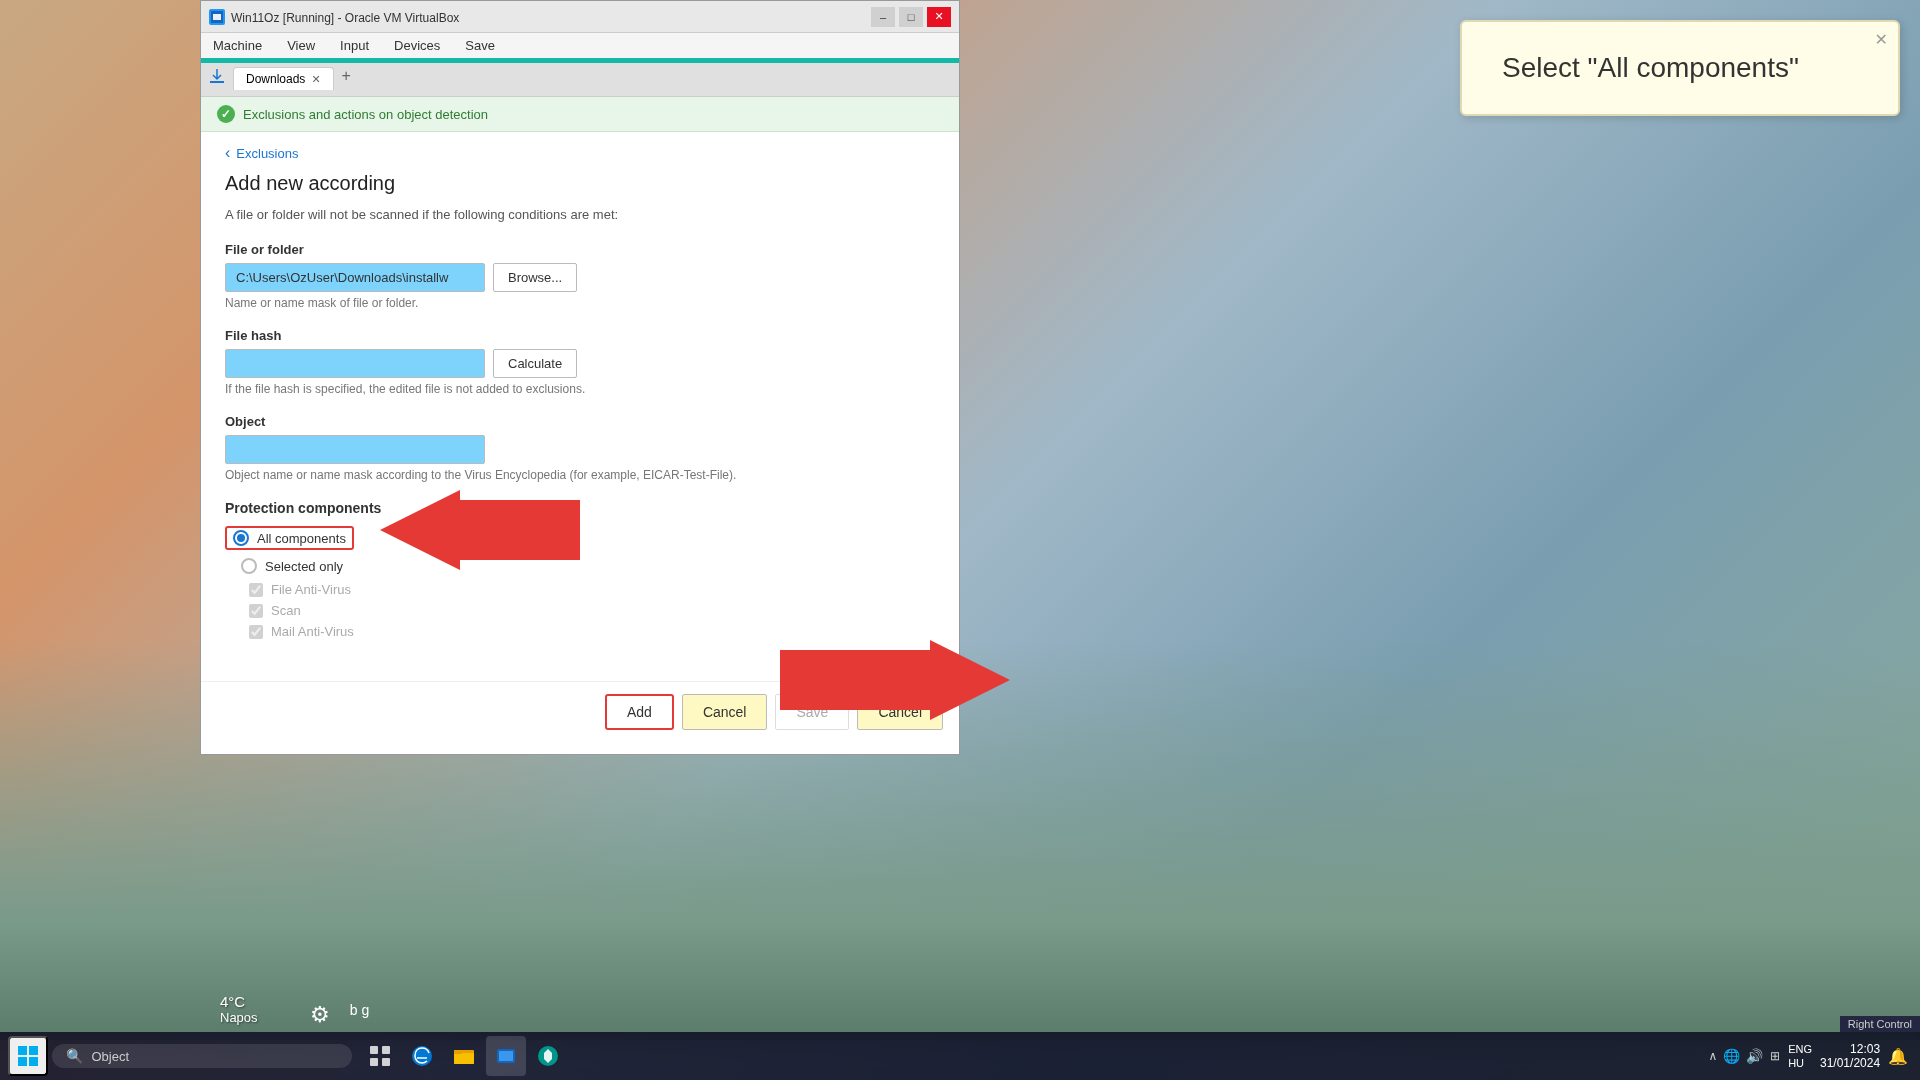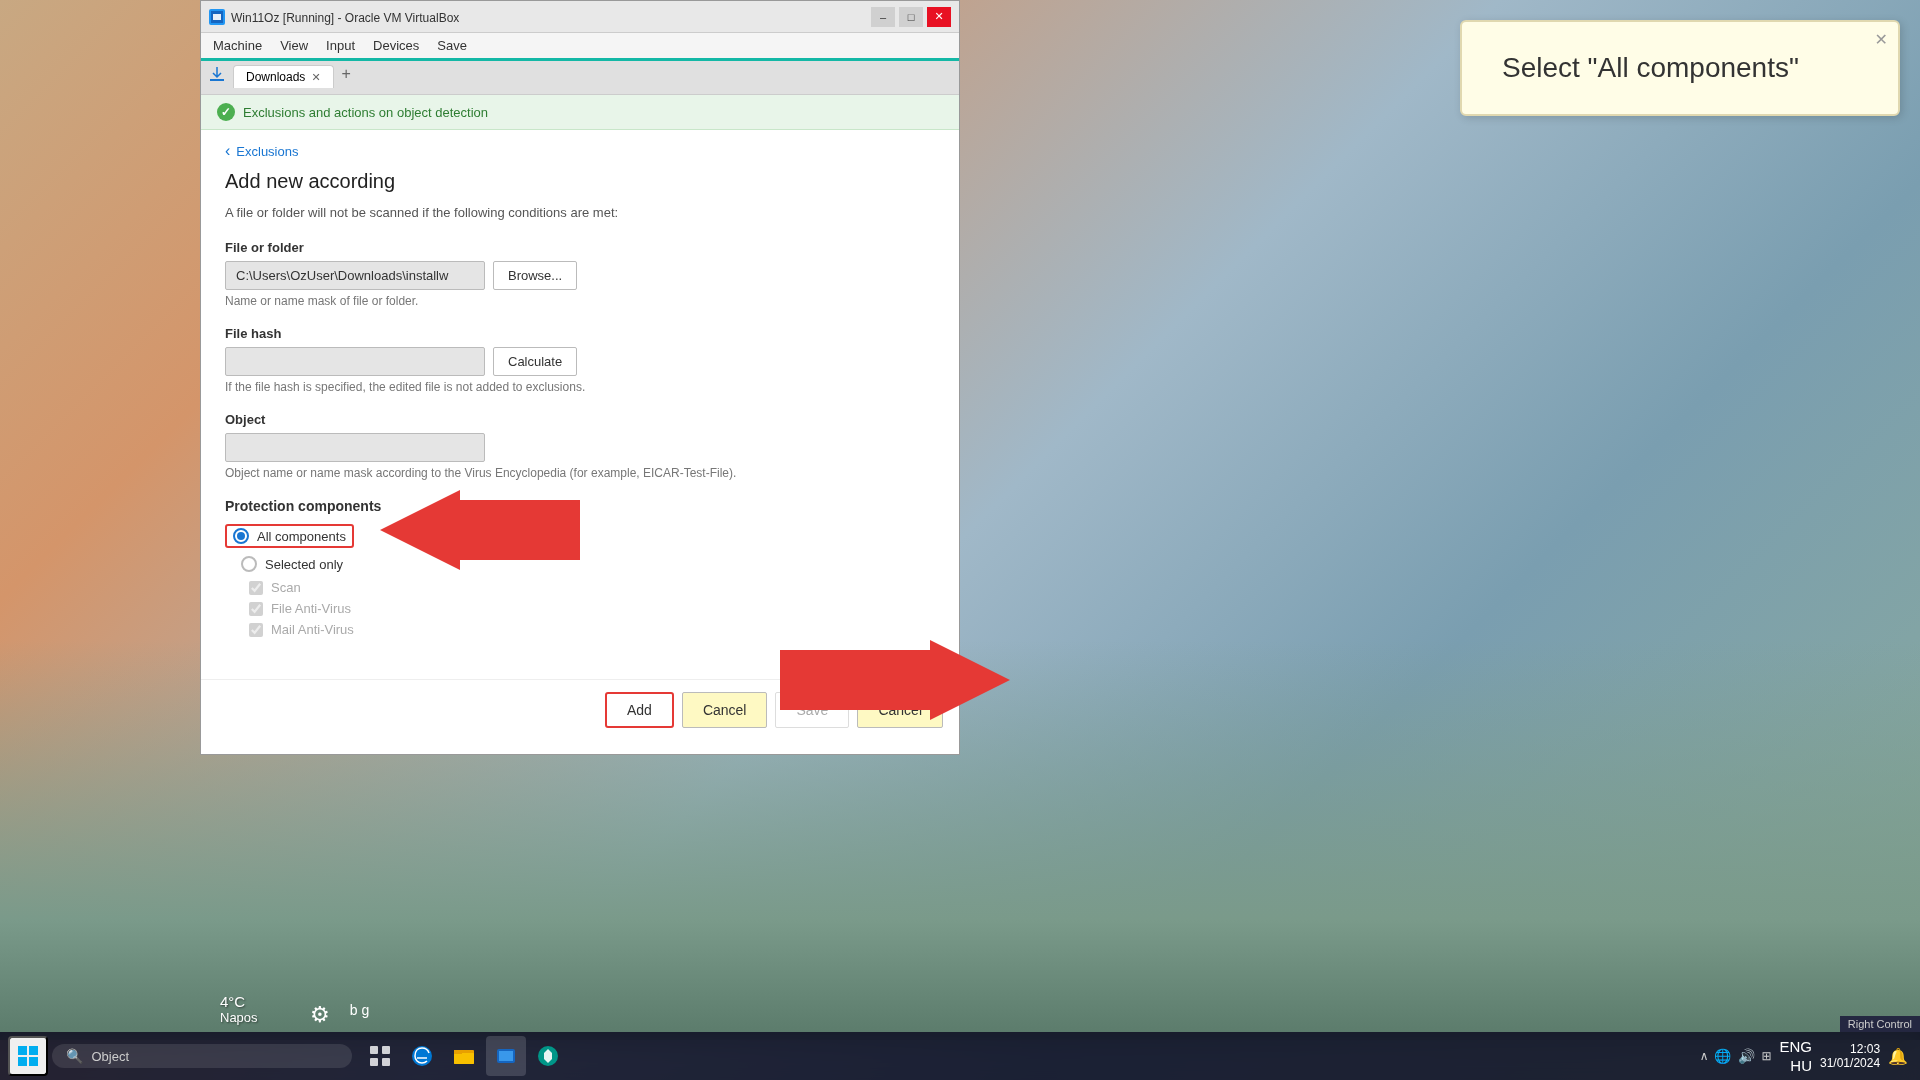--- a/index.html
+++ b/index.html
@@ -85,24 +85,24 @@
       font-size: 11px;
       display: flex; align-items: center; justify-content: center;
       color: #333;
     }
 
     .win-btn.close { background: #e81123; color: white; }
 
     
     .vbox-menubar {
       background: #f5f5f5;
-      border-bottom: 3px solid #14b8a6;
+      border-bottom: 5px solid #14b8a6;
       display: flex;
       padding: 2px 4px;
-      gap: 2px;
+      gap: 9px;
     }
 
     .menu-item {
       padding: 3px 8px;
       font-size: 13px;
       color: #333;
       cursor: pointer;
       border-radius: 2px;
     }
 
@@ -212,21 +212,21 @@
     .input-row {
       display: flex; gap: 8px; align-items: center;
     }
 
     .form-input {
       border: 1px solid #bbb;
       border-radius: 2px;
       padding: 6px 10px;
       font-size: 13px;
       width: 260px;
-      background: #e5e5e5;
+      background: #7dd3fc;
       color: #333;
     }
 
     .form-hint {
       font-size: 12px;
       color: #777;
       margin-top: 4px;
     }
 
     .btn-browse, .btn-calculate {
@@ -540,25 +540,25 @@
             </span>
           </div>
 
           <div class="radio-option" style="margin-left:0;padding-left:16px;">
             <span style="display:inline-flex;align-items:center;justify-content:center;width:16px;height:16px;border-radius:50%;border:2px solid #bbb;background:white;flex-shrink:0;"></span>
             <span>Selected only</span>
           </div>
 
           <div class="checkbox-option">
             <input type="checkbox" checked="" disabled="" style="">
-            <span>Scan</span>
+            <span>File Anti-Virus</span>
           </div>
           <div class="checkbox-option">
             <input type="checkbox" checked="" disabled="" style="">
-            <span>File Anti-Virus</span>
+            <span>Scan</span>
           </div>
           <div class="checkbox-option">
             <input type="checkbox" checked="" disabled="" style="">
             <span>Mail Anti-Virus</span>
           </div>
         </div>
       </div>
 
       <div class="bottom-actions">
         <button class="btn-add">Add</button>
@@ -654,21 +654,21 @@
 
     <div class="taskbar-right">
 
       <div class="sys-tray">
         <span style="color:#ccc;font-size:12px;cursor:pointer;">∧</span>
         <span style="color:#ccc;font-size:14px;cursor:pointer;">🌐</span>
         <span style="color:#ccc;font-size:14px;cursor:pointer;">🔊</span>
         <span style="color:#ccc;font-size:12px;cursor:pointer;">⊞</span>
       </div>
 
-      <div style="color:white;font-size:15px;text-align:right;line-height:1.3;cursor:pointer;">
+      <div style="color:white;font-size:11px;text-align:left;line-height:1.3;cursor:pointer;">
         <div>ENG</div>
         <div>HU</div>
       </div>
 
       <div style="color:white;font-size:12px;text-align:right;cursor:pointer;">
         <div>12:03</div>
         <div>31/01/2024</div>
       </div>
 
       <span style="color:#ccc;font-size:16px;cursor:pointer;">🔔</span>

